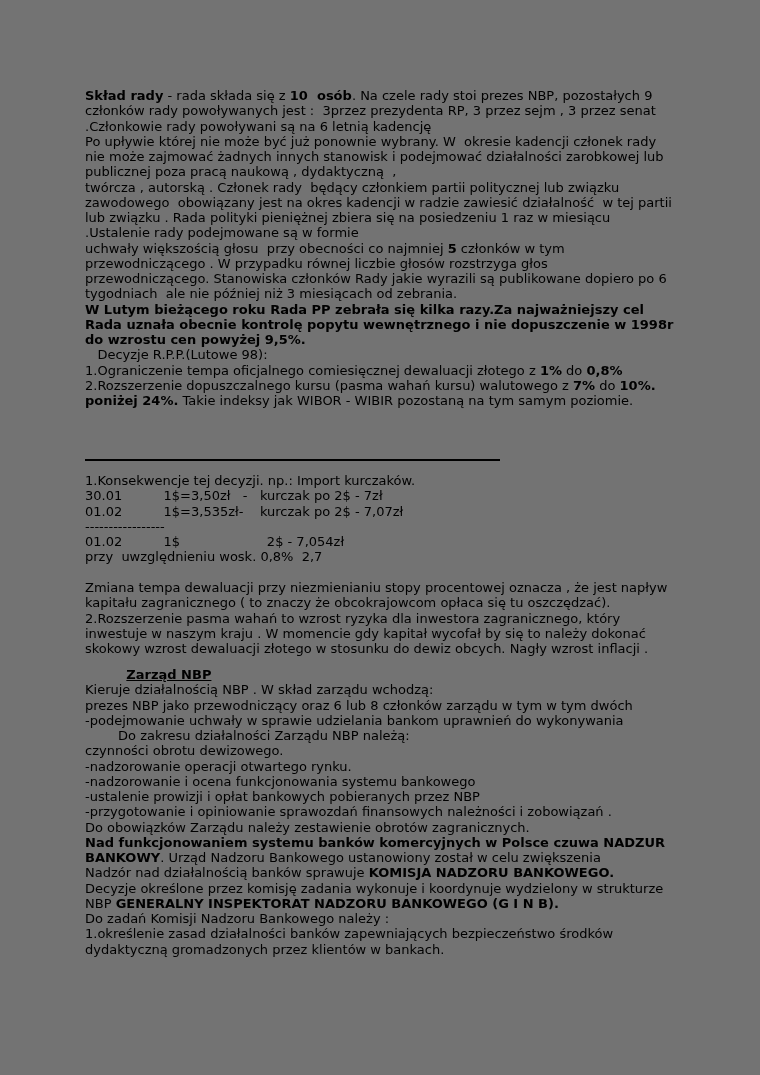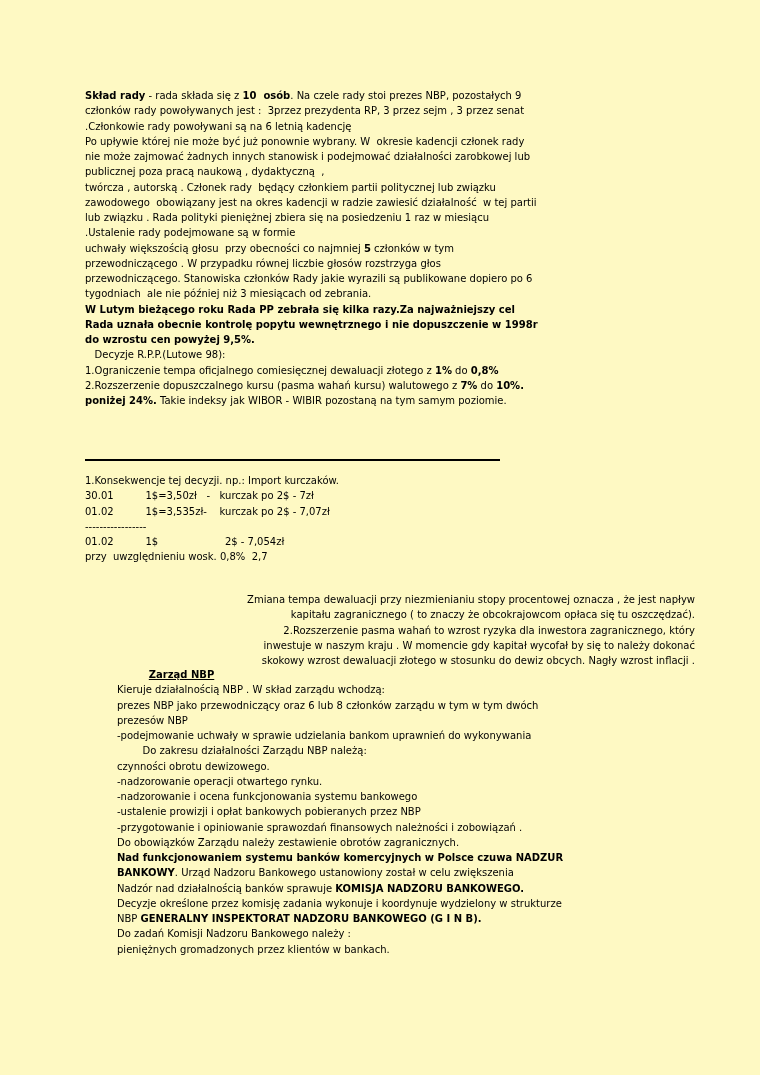--- a/index.html
+++ b/index.html
@@ -4,24 +4,24 @@
 <style>
   html, body {
     margin: 0;
     padding: 0;
     background: #ffffff;
   }
   .page {
     position: relative;
     width: 760px;
     height: 1075px;
-    background: #fef9c3;
+    background: #737373;
     color: #000000;
     font-family: "DejaVu Sans", sans-serif;
-    font-size: 10px;
+    font-size: 13px;
     line-height: 15.25px;
     overflow: hidden;
   }
   .block {
     position: absolute;
     left: 85px;
     width: 610px;
   }
   .ln {
     white-space: pre;
@@ -64,41 +64,41 @@
     </div>
     <div class="hr" style="top: 459px; left: 85px; width: 415px;"></div>
     <div class="block" style="top: 473px;">
       <div class="ln"><span>1.Konsekwencje tej decyzji. np.: Import kurczaków.</span></div>
       <div class="ln"><span>30.01          1$=3,50zł   -   kurczak po 2$ - 7zł</span></div>
       <div class="ln"><span>01.02          1$=3,535zł-    kurczak po 2$ - 7,07zł</span></div>
       <div class="ln"><span>-----------------</span></div>
       <div class="ln"><span>01.02          1$                     2$ - 7,054zł</span></div>
       <div class="ln"><span>przy  uwzględnieniu wosk. 0,8%  2,7</span></div>
     </div>
-    <div class="block" style="top: 592px; text-align: right;">
+    <div class="block" style="top: 580px;">
       <div class="ln"><span>Zmiana tempa dewaluacji przy niezmienianiu stopy procentowej oznacza , że jest napływ</span></div>
       <div class="ln"><span>kapitału zagranicznego ( to znaczy że obcokrajowcom opłaca się tu oszczędzać).</span></div>
       <div class="ln"><span>2.Rozszerzenie pasma wahań to wzrost ryzyka dla inwestora zagranicznego, który</span></div>
       <div class="ln"><span>inwestuje w naszym kraju . W momencie gdy kapitał wycofał by się to należy dokonać</span></div>
       <div class="ln"><span>skokowy wzrost dewaluacji złotego w stosunku do dewiz obcych. Nagły wzrost inflacji .</span></div>
     </div>
-    <div class="block" style="top: 667px; margin-left: 32px;">
+    <div class="block" style="top: 667px;">
       <div class="ln"><span>          </span><span class="b u">Zarząd NBP</span></div>
       <div class="ln"><span>Kieruje działalnością NBP . W skład zarządu wchodzą:</span></div>
       <div class="ln"><span>prezes NBP jako przewodniczący oraz 6 lub 8 członków zarządu w tym w tym dwóch</span></div>
-      <div class="ln"><span>prezesów NBP</span></div>
       <div class="ln"><span>-podejmowanie uchwały w sprawie udzielania bankom uprawnień do wykonywania</span></div>
       <div class="ln"><span>        Do zakresu działalności Zarządu NBP należą:</span></div>
       <div class="ln"><span>czynności obrotu dewizowego.</span></div>
       <div class="ln"><span>-nadzorowanie operacji otwartego rynku.</span></div>
       <div class="ln"><span>-nadzorowanie i ocena funkcjonowania systemu bankowego</span></div>
       <div class="ln"><span>-ustalenie prowizji i opłat bankowych pobieranych przez NBP</span></div>
       <div class="ln"><span>-przygotowanie i opiniowanie sprawozdań finansowych należności i zobowiązań .</span></div>
       <div class="ln"><span>Do obowiązków Zarządu należy zestawienie obrotów zagranicznych.</span></div>
       <div class="ln"><span class="b">Nad funkcjonowaniem systemu banków komercyjnych w Polsce czuwa NADZUR</span></div>
       <div class="ln"><span class="b">BANKOWY</span><span>. Urząd Nadzoru Bankowego ustanowiony został w celu zwiększenia</span></div>
       <div class="ln"><span>Nadzór nad działalnością banków sprawuje </span><span class="b">KOMISJA NADZORU BANKOWEGO.</span></div>
       <div class="ln"><span>Decyzje określone przez komisję zadania wykonuje i koordynuje wydzielony w strukturze</span></div>
       <div class="ln"><span>NBP </span><span class="b">GENERALNY INSPEKTORAT NADZORU BANKOWEGO (G I N B).</span></div>
       <div class="ln"><span>Do zadań Komisji Nadzoru Bankowego należy :</span></div>
-      <div class="ln"><span>pieniężnych gromadzonych przez klientów w bankach.</span></div>
+      <div class="ln"><span>1.określenie zasad działalności banków zapewniających bezpieczeństwo środków</span></div>
+      <div class="ln"><span>dydaktyczną gromadzonych przez klientów w bankach.</span></div>
     </div>
   </div>
 
 </body></html>

